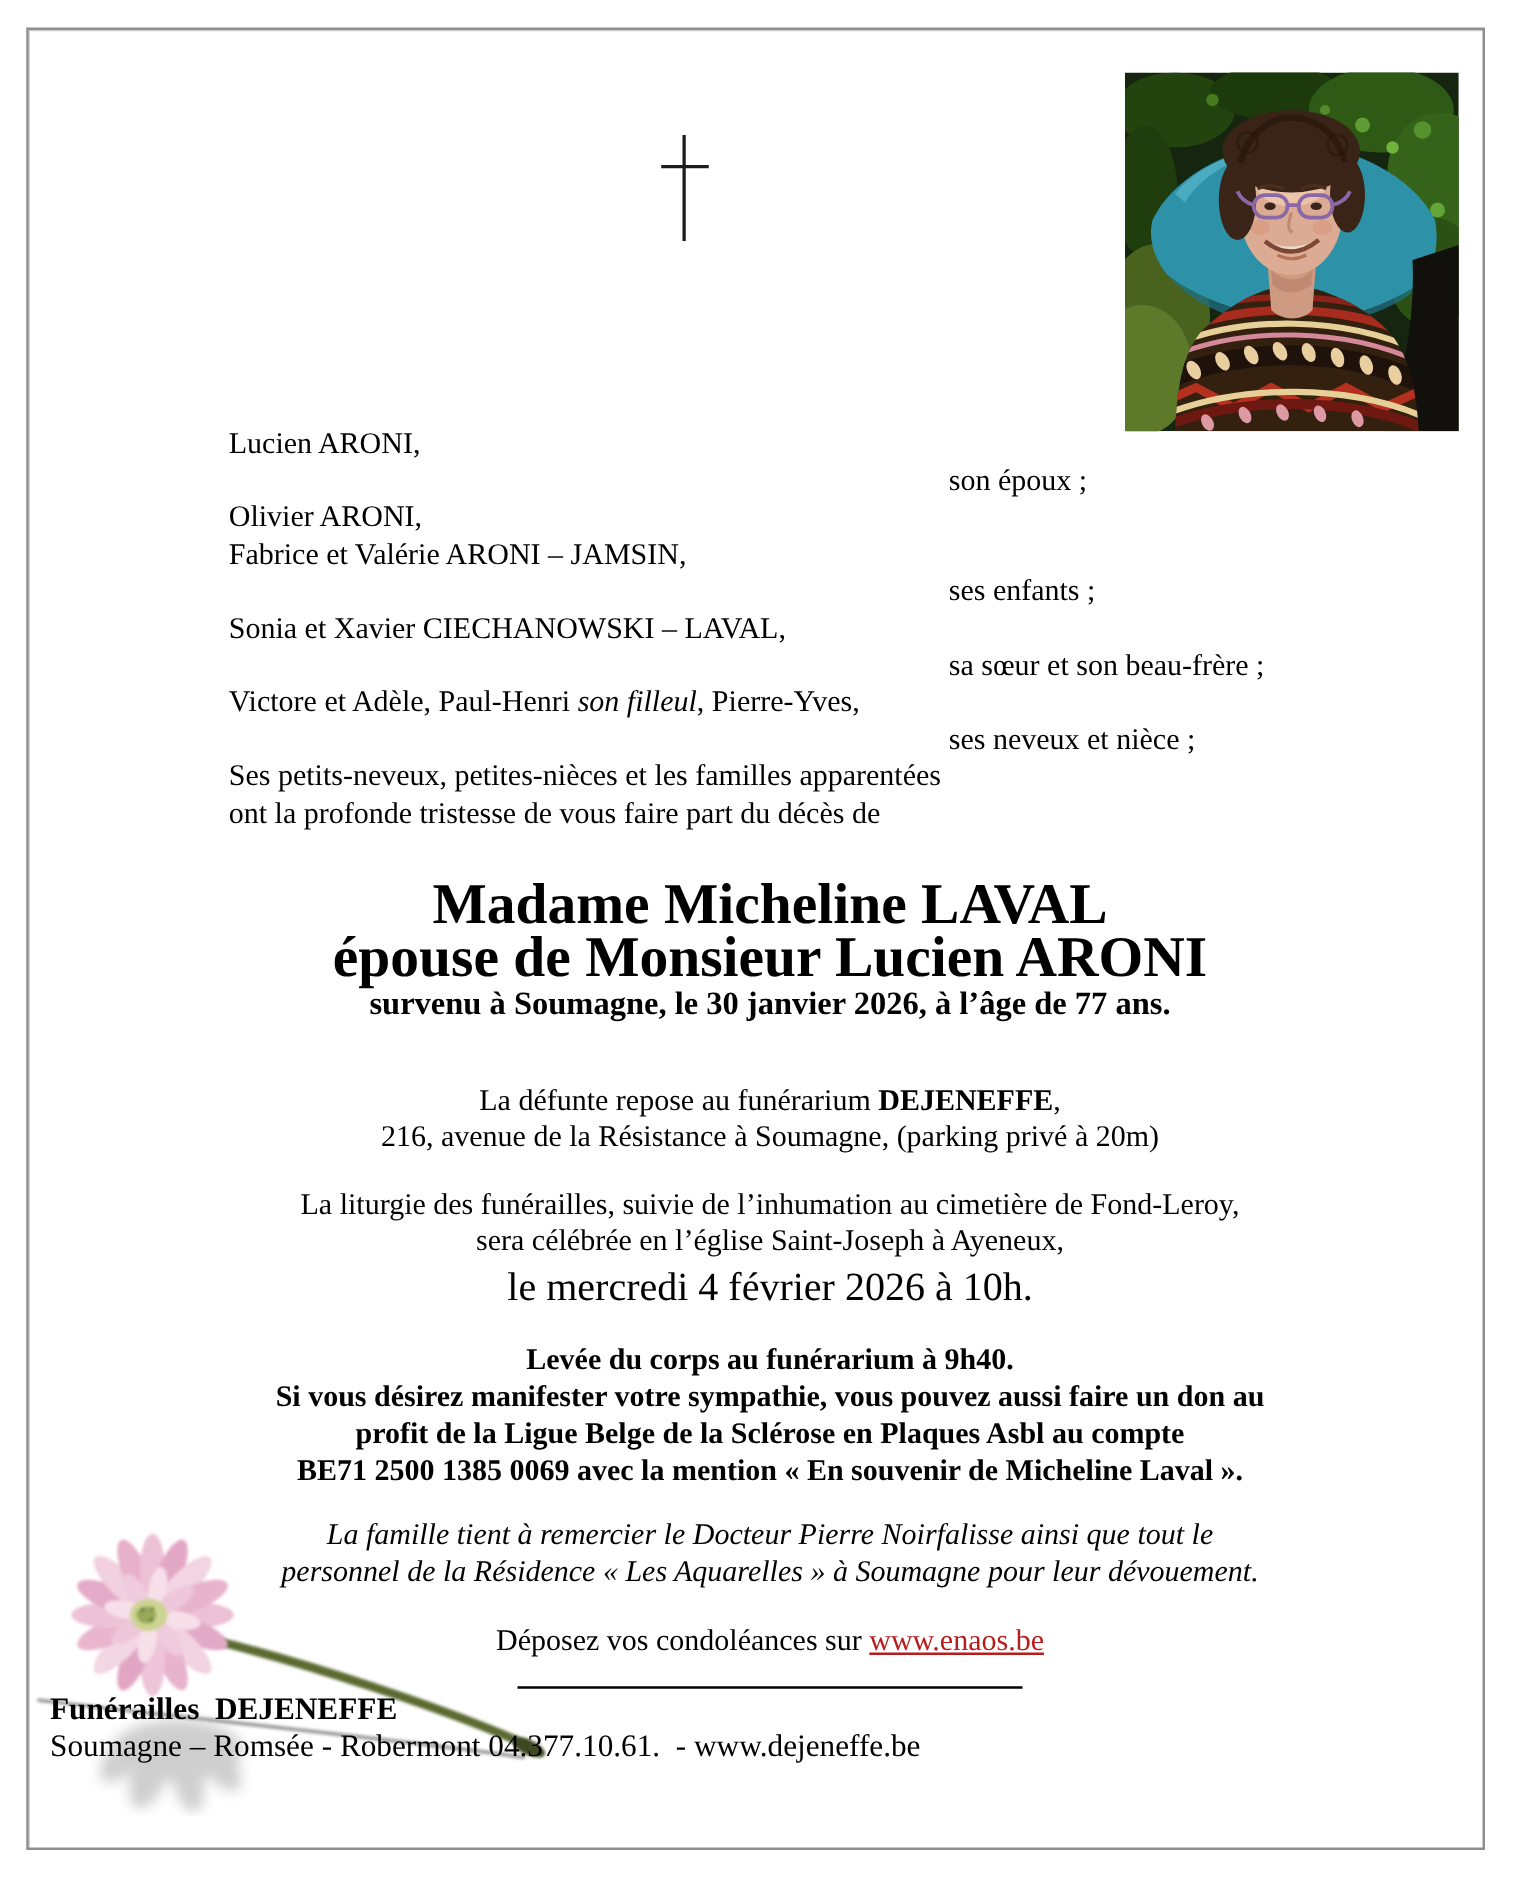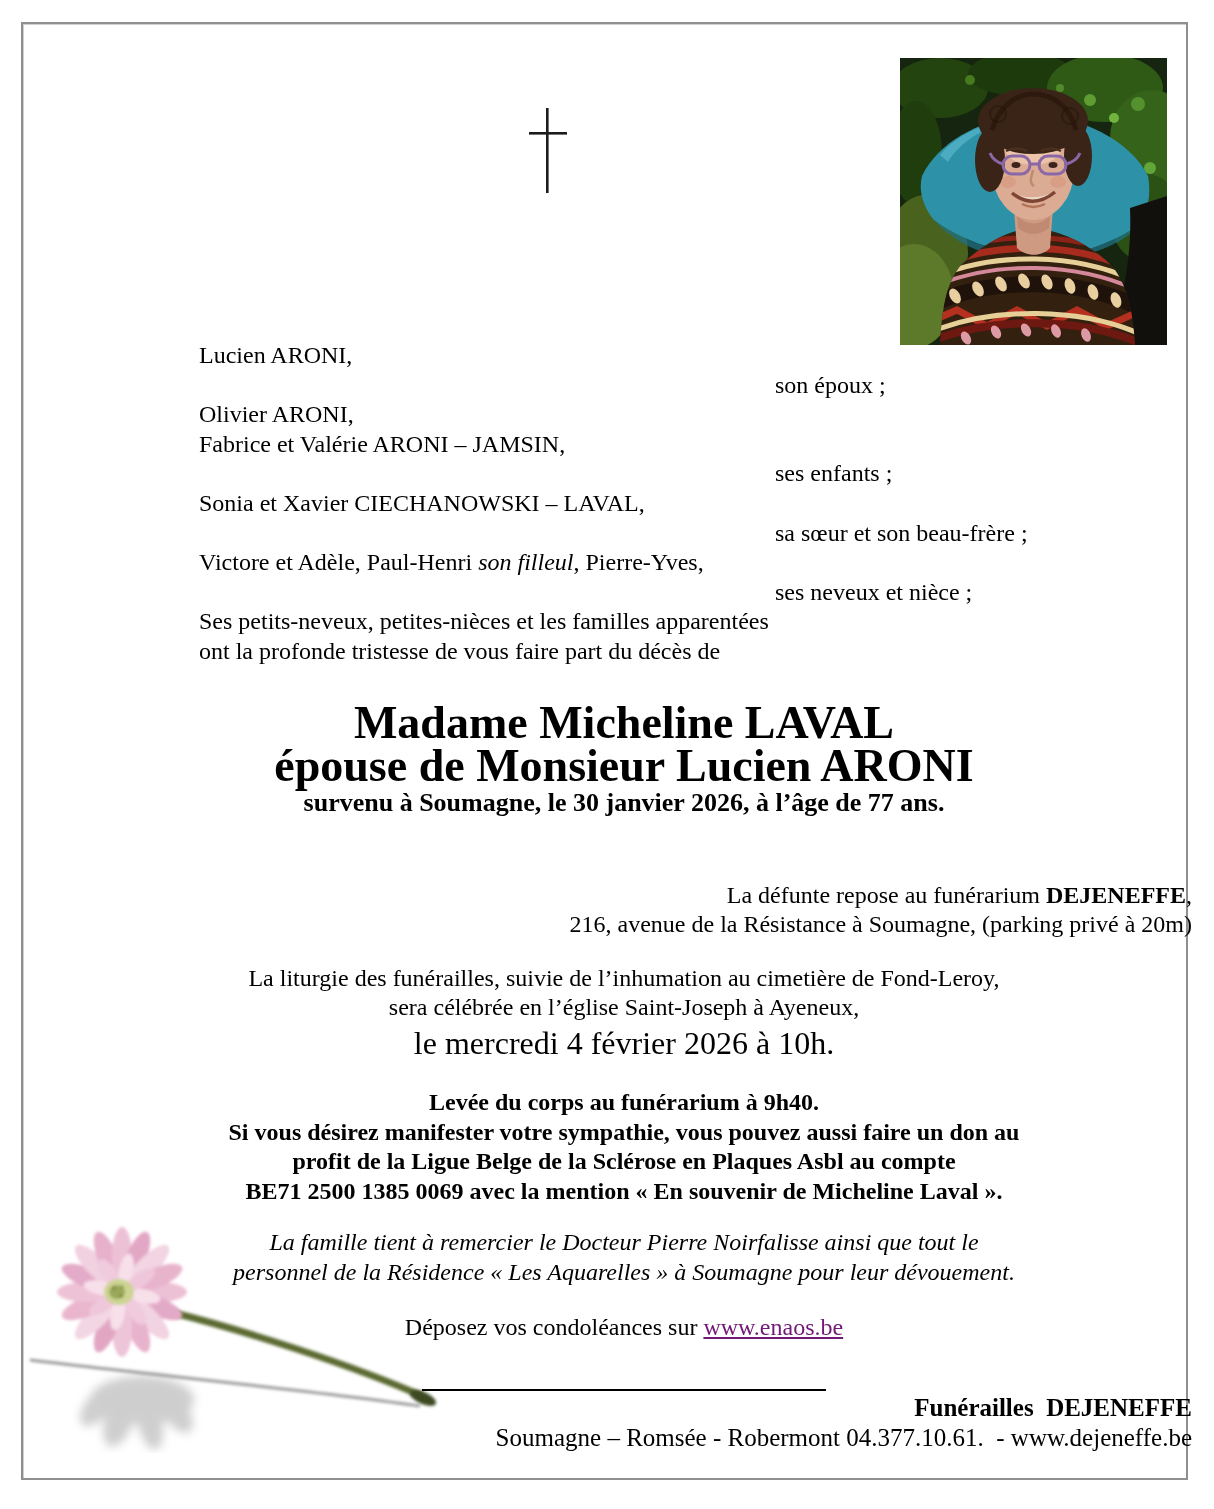--- a/index.html
+++ b/index.html
@@ -12,41 +12,41 @@
     position:absolute; left:21px; top:22px; width:1167px; height:1458px;
     border:2px solid #8f8f8f; box-shadow: inset 1px 1px 0 #cfcfcf;
     box-sizing:border-box; pointer-events:none;
   }
   .cross { position:absolute; left:528px; top:108px; width:40px; height:85px; }
   .photo { position:absolute; left:900px; top:58px; width:267px; height:287px; }
   .flower { position:absolute; left:24px; top:1208px; width:424px; height:245px; }
 
   .content {
     position:absolute; left:23px; top:341px; width:1169px;
-    padding-left:33px; box-sizing:border-box;
+    padding-left:17px; box-sizing:border-box;
     font-size:24px; line-height:29.6px;
   }
   .fam-name { margin-left:143px; white-space:pre-wrap; }
   .fam-rel  { margin-left:719px; white-space:pre-wrap; }
 
   .title-block { text-align:center; margin-top:34px; }
   .title { font-weight:bold; font-size:46px; line-height:43px; }
   .death-line { font-weight:bold; font-size:26px; line-height:32px; }
 
   .para { text-align:center; }
-  .wake { margin-top:62px;text-align:right; }
+  .wake { margin-top:48px; }
   .ceremony { margin-top:24px; }
   .big-date { font-weight:normal; font-size:32px; line-height:41px; }
   .removal { margin-top:24px; font-weight:bold; }
   .donation { font-weight:bold; }
   .thanks { margin-top:22px; font-style:italic; }
   .condolence { margin-top:26px; }
-  .link { color:#701a75; text-decoration:underline; cursor:pointer;margin-top:39px; }
-
-  .footer { margin-top:46px; text-align:right; }
+  .link { color:#b91c1c; text-decoration:underline; cursor:pointer;margin-top:39px; }
+
+  .footer { margin-top:20px; text-align:left; }
   .rule { width:404px; border:0; border-top:2px solid #000; margin:0 auto 2px auto; }
   .f-name { font-weight:bold; font-size:25px; white-space:pre-wrap; }
   .f-contact { font-size:25px; white-space:pre-wrap; }
 </style>
 </head>
 <body>
 
 <div class="sheet">
 
   <div class="frame"></div>

